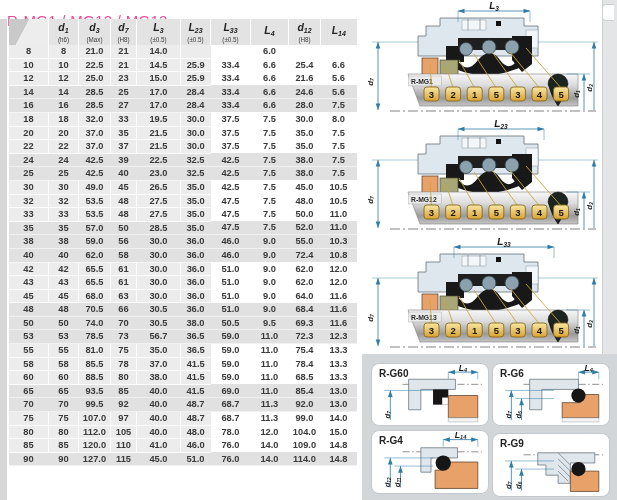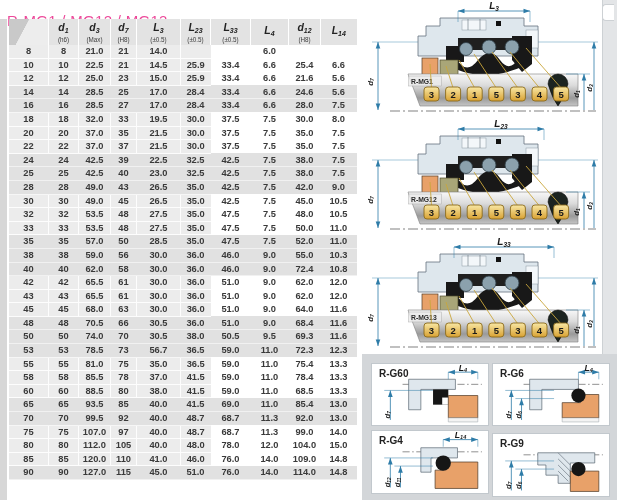--- a/index.html
+++ b/index.html
@@ -23,21 +23,21 @@
   tr.light td.boxed{background:#ececec;border-bottom:1px solid rgba(255,255,255,.9);
                     border-left:1px solid rgba(255,255,255,.9);}
   .diagram{position:absolute;left:362px;width:238px;height:115px;}
   .diagram svg{display:block;width:238px;height:115px;}
   svg text{font-family:"Liberation Sans", sans-serif;}
   .right-strip{position:absolute;left:602px;top:0;width:15px;height:354px;background:#e3e5e7;
                border-left:1px solid #cdd1d4;}
   .right-strip .tab{position:absolute;left:-1px;top:4px;width:11px;height:15px;background:#fff;
                     border:1px solid #cdd1d4;border-right:none;border-radius:4px 0 0 4px;}
   .bottom-gray{position:absolute;left:362px;top:354px;width:255px;height:146px;background:#d3d6d9;}
-  .panel{position:absolute;background:#fff;border:1px solid #c2c8cd;border-radius:0;}
+  .panel{position:absolute;background:#fff;border:1px solid #c2c8cd;border-radius:8px;}
   .panel-label{position:absolute;left:7px;top:4px;font-size:10px;font-weight:bold;color:#222;}
   .panel svg{position:absolute;left:0;top:0;width:100%;height:100%;}
 </style>
 </head>
 <body>
 
 <div id="app">
   <div class="title">R-MG1 / MG12 / MG13</div>
   <div class="left-gutter"></div>
   <table class="tbl" id="spec-table">
@@ -207,32 +207,20 @@
           <td>25</td>
           <td>25</td>
           <td>42.5</td>
           <td>40</td>
           <td>23.0</td>
           <td>32.5</td>
           <td>42.5</td>
           <td>7.5</td>
           <td>38.0</td>
           <td>7.5</td>
-        </tr>
-        <tr class="dark">
-          <td>28</td>
-          <td>28</td>
-          <td>49.0</td>
-          <td>43</td>
-          <td>26.5</td>
-          <td>35.0</td>
-          <td>42.5</td>
-          <td>7.5</td>
-          <td>42.0</td>
-          <td>9.0</td>
         </tr>
         <tr class="light">
           <td class="boxed">30</td>
           <td class="boxed">30</td>
           <td class="boxed">49.0</td>
           <td class="boxed">45</td>
           <td class="boxed">26.5</td>
           <td class="boxed">35.0</td>
           <td>42.5</td>
           <td>7.5</td>

